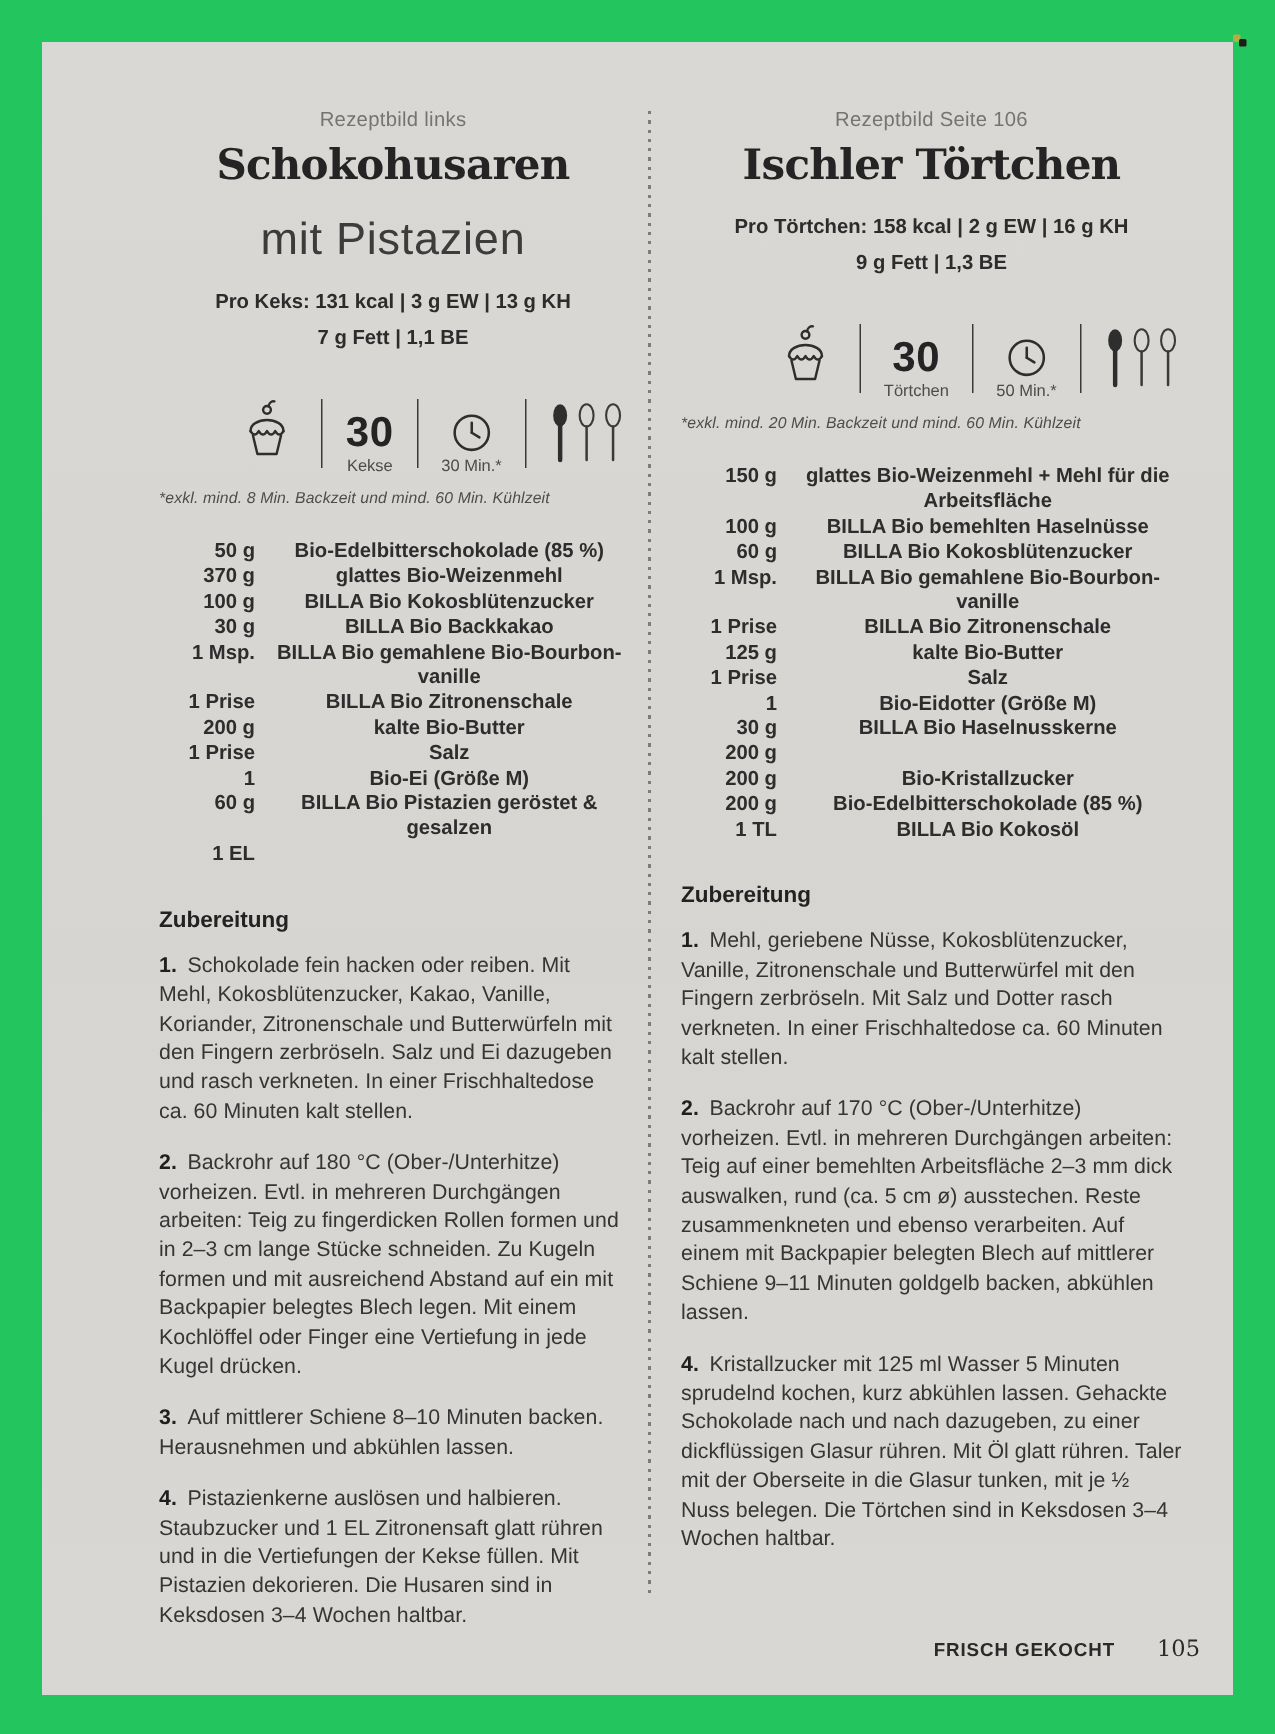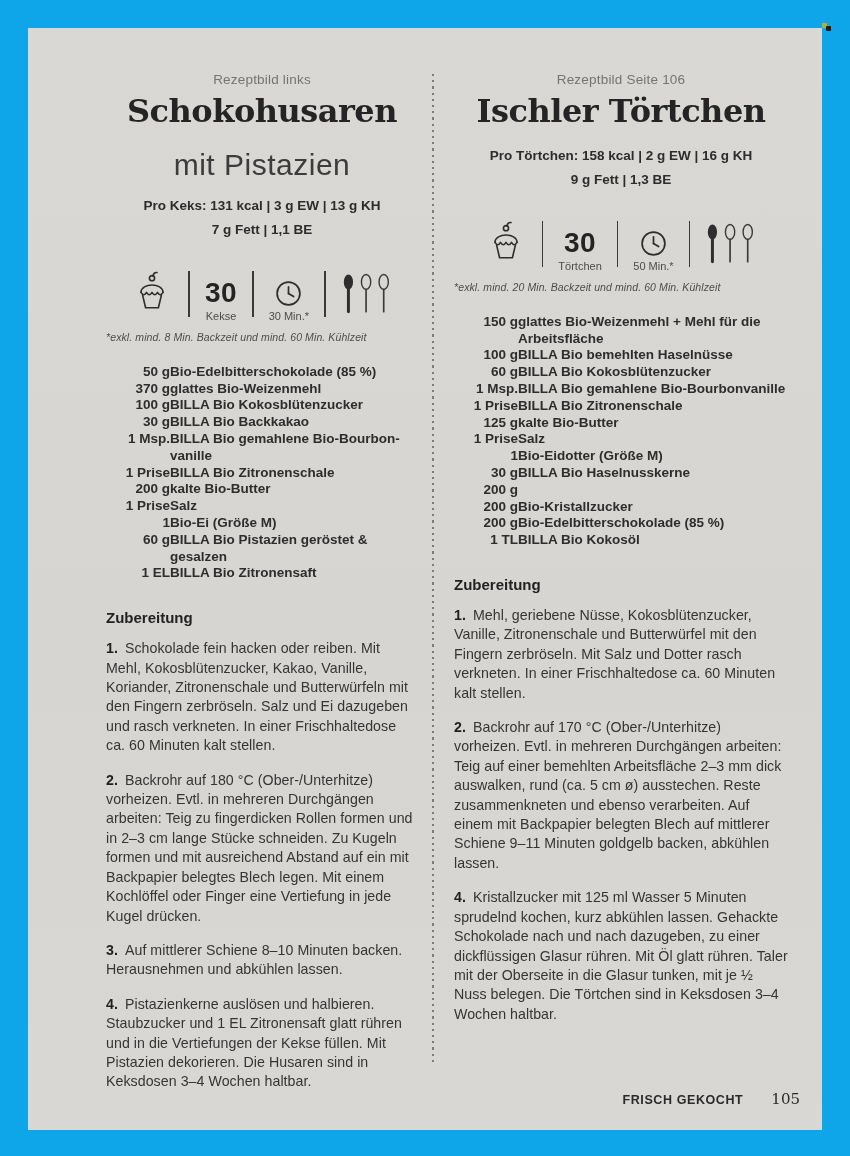--- a/index.html
+++ b/index.html
@@ -3,21 +3,21 @@
 <meta charset="utf-8">
 <style>
   html,body{margin:0;padding:0;}
   body{
     width:850px;height:1156px;
     font-family:"Liberation Sans",sans-serif;
     background:#bd8a8a;
     position:relative;
     overflow:hidden;
   }
-  .canvas{position:absolute;inset:0;background:#0ea5e9;text-decoration:underline;}
+  .canvas{position:absolute;inset:0;background:#22c55e;text-decoration:underline;}
   .page{
     position:absolute;left:28px;top:28px;right:28px;bottom:26px;
     background:#d8d6d3;
     background-image:linear-gradient(180deg,#dad8d5 0%,#d7d5d2 55%,#d9d7d4 100%);
   }
   .artifact{position:absolute;top:-5px;right:-12px;width:12px;height:12px;}
   .artifact .dot-a{position:absolute;left:0;top:0;width:5px;height:5px;background:#b3ae44;border-radius:1px;}
   .artifact .dot-b{position:absolute;left:4px;top:3px;width:5px;height:5px;background:#1d1d14;border-radius:1px;}
 
   .columns{
@@ -30,53 +30,53 @@
   .divider{
     width:2px;height:992px;flex:0 0 2px;margin-left:14px;margin-top:2px;
     background:repeating-linear-gradient(to bottom,#7e7c7a 0 2.2px,transparent 2.2px 6.2px);
   }
 
   
   .rec-header{text-align:center;}
   .kicker{font-size:13.5px;color:#757473;letter-spacing:.2px;margin-bottom:7px;}
   .title{
     font-family:"DejaVu Serif","Liberation Serif",serif;
-    font-weight:bold;font-size:32px;line-height:1.12;
+    font-weight:bold;font-size:28px;line-height:1.12;
     color:#242424;letter-spacing:-.5px;margin:0;
   }
   .subtitle{
     font-size:30px;font-weight:300;color:#3c3c3c;letter-spacing:.5px;
     margin-top:18px;margin-bottom:12px;
   }
   .col-right .title{margin-bottom:14px;}
   .nutrition{font-size:13.5px;font-weight:bold;color:#2c2c2c;line-height:1.78;}
 
   
   .infobar{
-    margin-top:24px;display:flex;justify-content:center;align-items:center;
+    margin-top:24px;display:flex;justify-content:flex-end;align-items:center;
   }
   .meta-block{display:flex;flex-direction:column;align-items:center;justify-content:flex-end;height:56px;}
   .big-num{font-size:28px;font-weight:bold;color:#242424;line-height:1;letter-spacing:.5px;}
   .meta-label{font-size:11px;color:#4c4c4c;margin-top:3px;}
   .vdiv{width:1.5px;height:46px;background:#3a3a3a;margin:0 15px;align-self:center;}
   .icon-wrap{display:flex;align-items:center;justify-content:center;}
   .icon-wrap.cup{margin-top:-6px;}
 
   .footnote{
     font-size:10.5px;font-style:italic;color:#4d4d4d;margin-top:9px;letter-spacing:.1px;
   }
 
   
   .ingredients{margin-top:21px;}
   .ing-row{
-    display:grid;grid-template-columns:64px 1fr;
+    display:grid;grid-template-columns:64px 1fr;column-gap:11px;
     font-size:13.5px;font-weight:bold;color:#2d2d2d;line-height:16.8px;
   }
   .ing-amount{text-align:right;white-space:nowrap;}
-  .ing-name{text-align:left;}
+  .ing-name{text-align:center;}
 
   
   .zub-heading{font-size:15px;font-weight:bold;color:#222;margin:27px 0 0 0;}
   .steps{margin-top:13px;}
   .step{
     font-size:14.2px;color:#353535;line-height:19.4px;margin:0 0 15px 0;
     letter-spacing:.05px;
   }
   .stepnum{color:#1f1f1f;margin-right:7px;}
 
@@ -203,21 +203,20 @@
             </div>
 
             <div class="ing-row">
               <span class="ing-amount">60 g</span>
               <span class="ing-name">BILLA Bio Pistazien geröstet &amp; gesalzen</span>
             </div>
 
 
             <div class="ing-row">
               <span class="ing-amount">1 EL</span>
-              <span class="ing-name">BILLA Bio Zitronensaft</span>
             </div>
           </div>
 
         <h2 class="zub-heading">Zubereitung</h2>
         <div class="steps">
 
             <p class="step"><strong class="stepnum">1.</strong><span>Schokolade fein hacken oder reiben. Mit Mehl, Kokosblütenzucker, Kakao, Vanille, Koriander, Zitronenschale und Butterwürfeln mit den Fingern zerbröseln. Salz und Ei dazugeben und rasch verkneten. In einer Frischhaltedose ca. 60 Minuten kalt stellen.</span></p>
 
             <p class="step"><strong class="stepnum">2.</strong><span>Backrohr auf 180 °C (Ober-/Unterhitze) vorheizen. Evtl. in mehreren Durchgängen arbeiten: Teig zu fingerdicken Rollen formen und in 2–3 cm lange Stücke schneiden. Zu Kugeln formen und mit ausreichend Abstand auf ein mit Backpapier belegtes Blech legen. Mit einem Kochlöffel oder Finger eine Vertiefung in jede Kugel drücken.</span></p>
 

